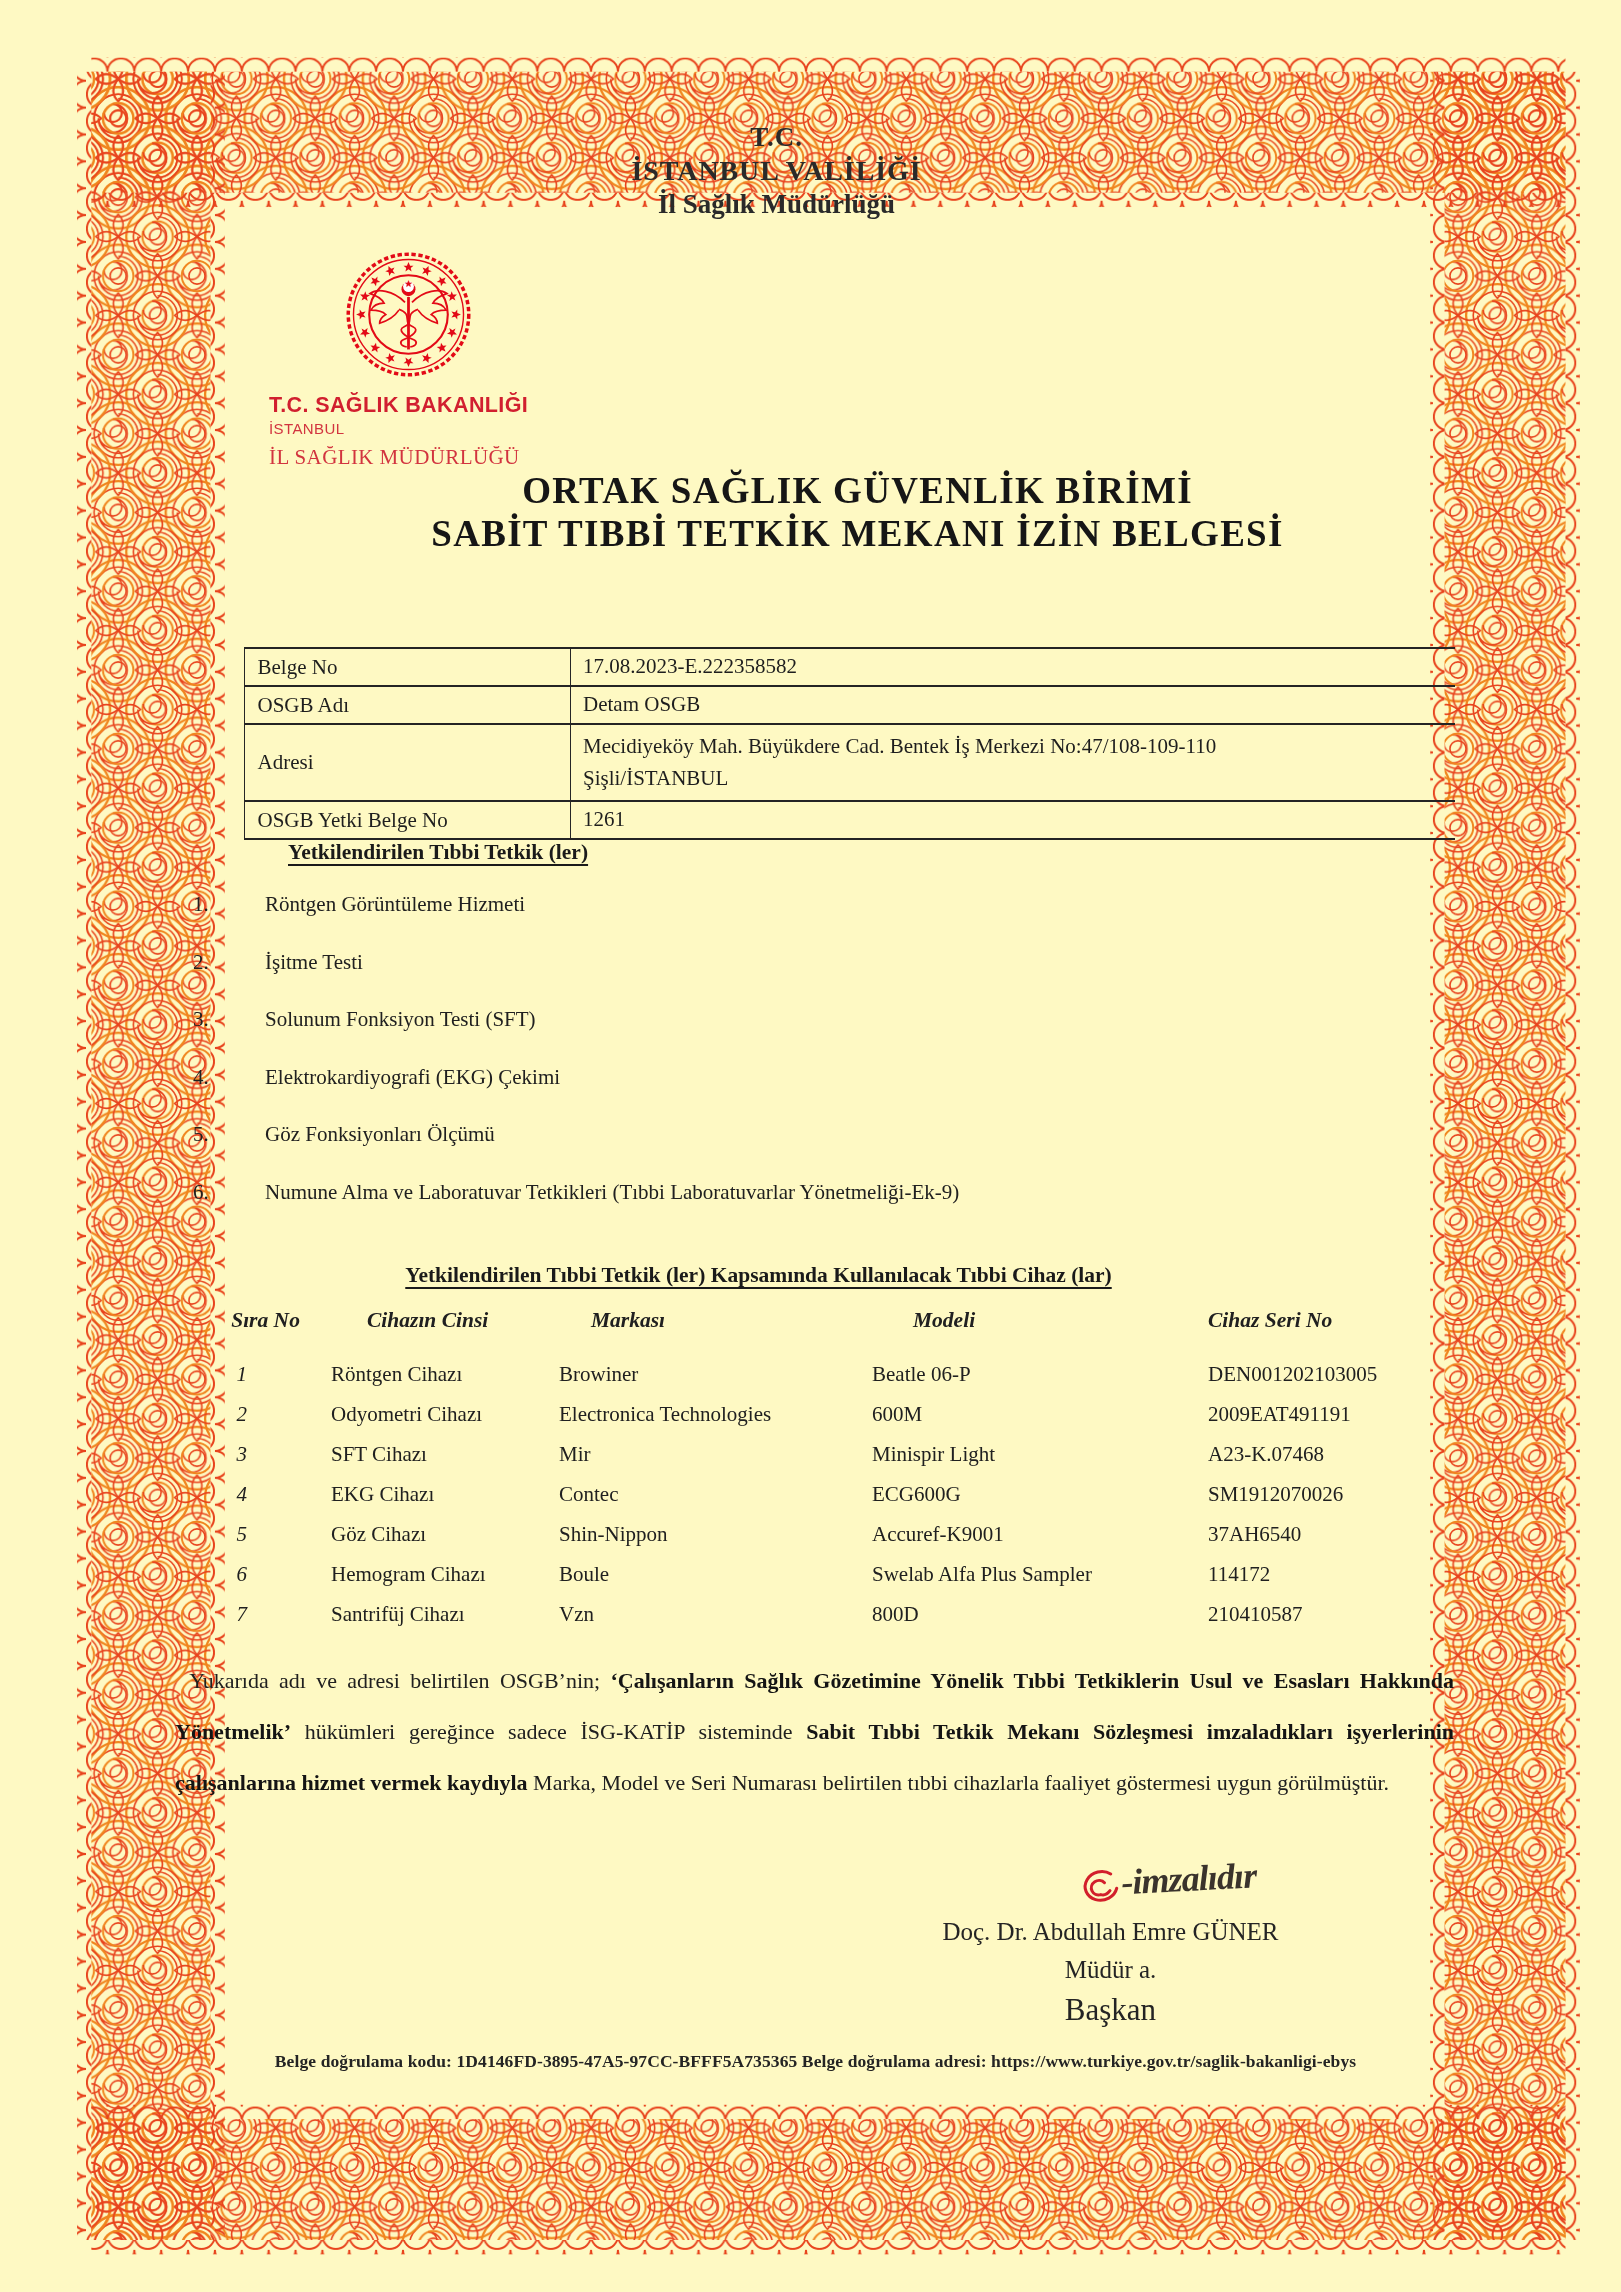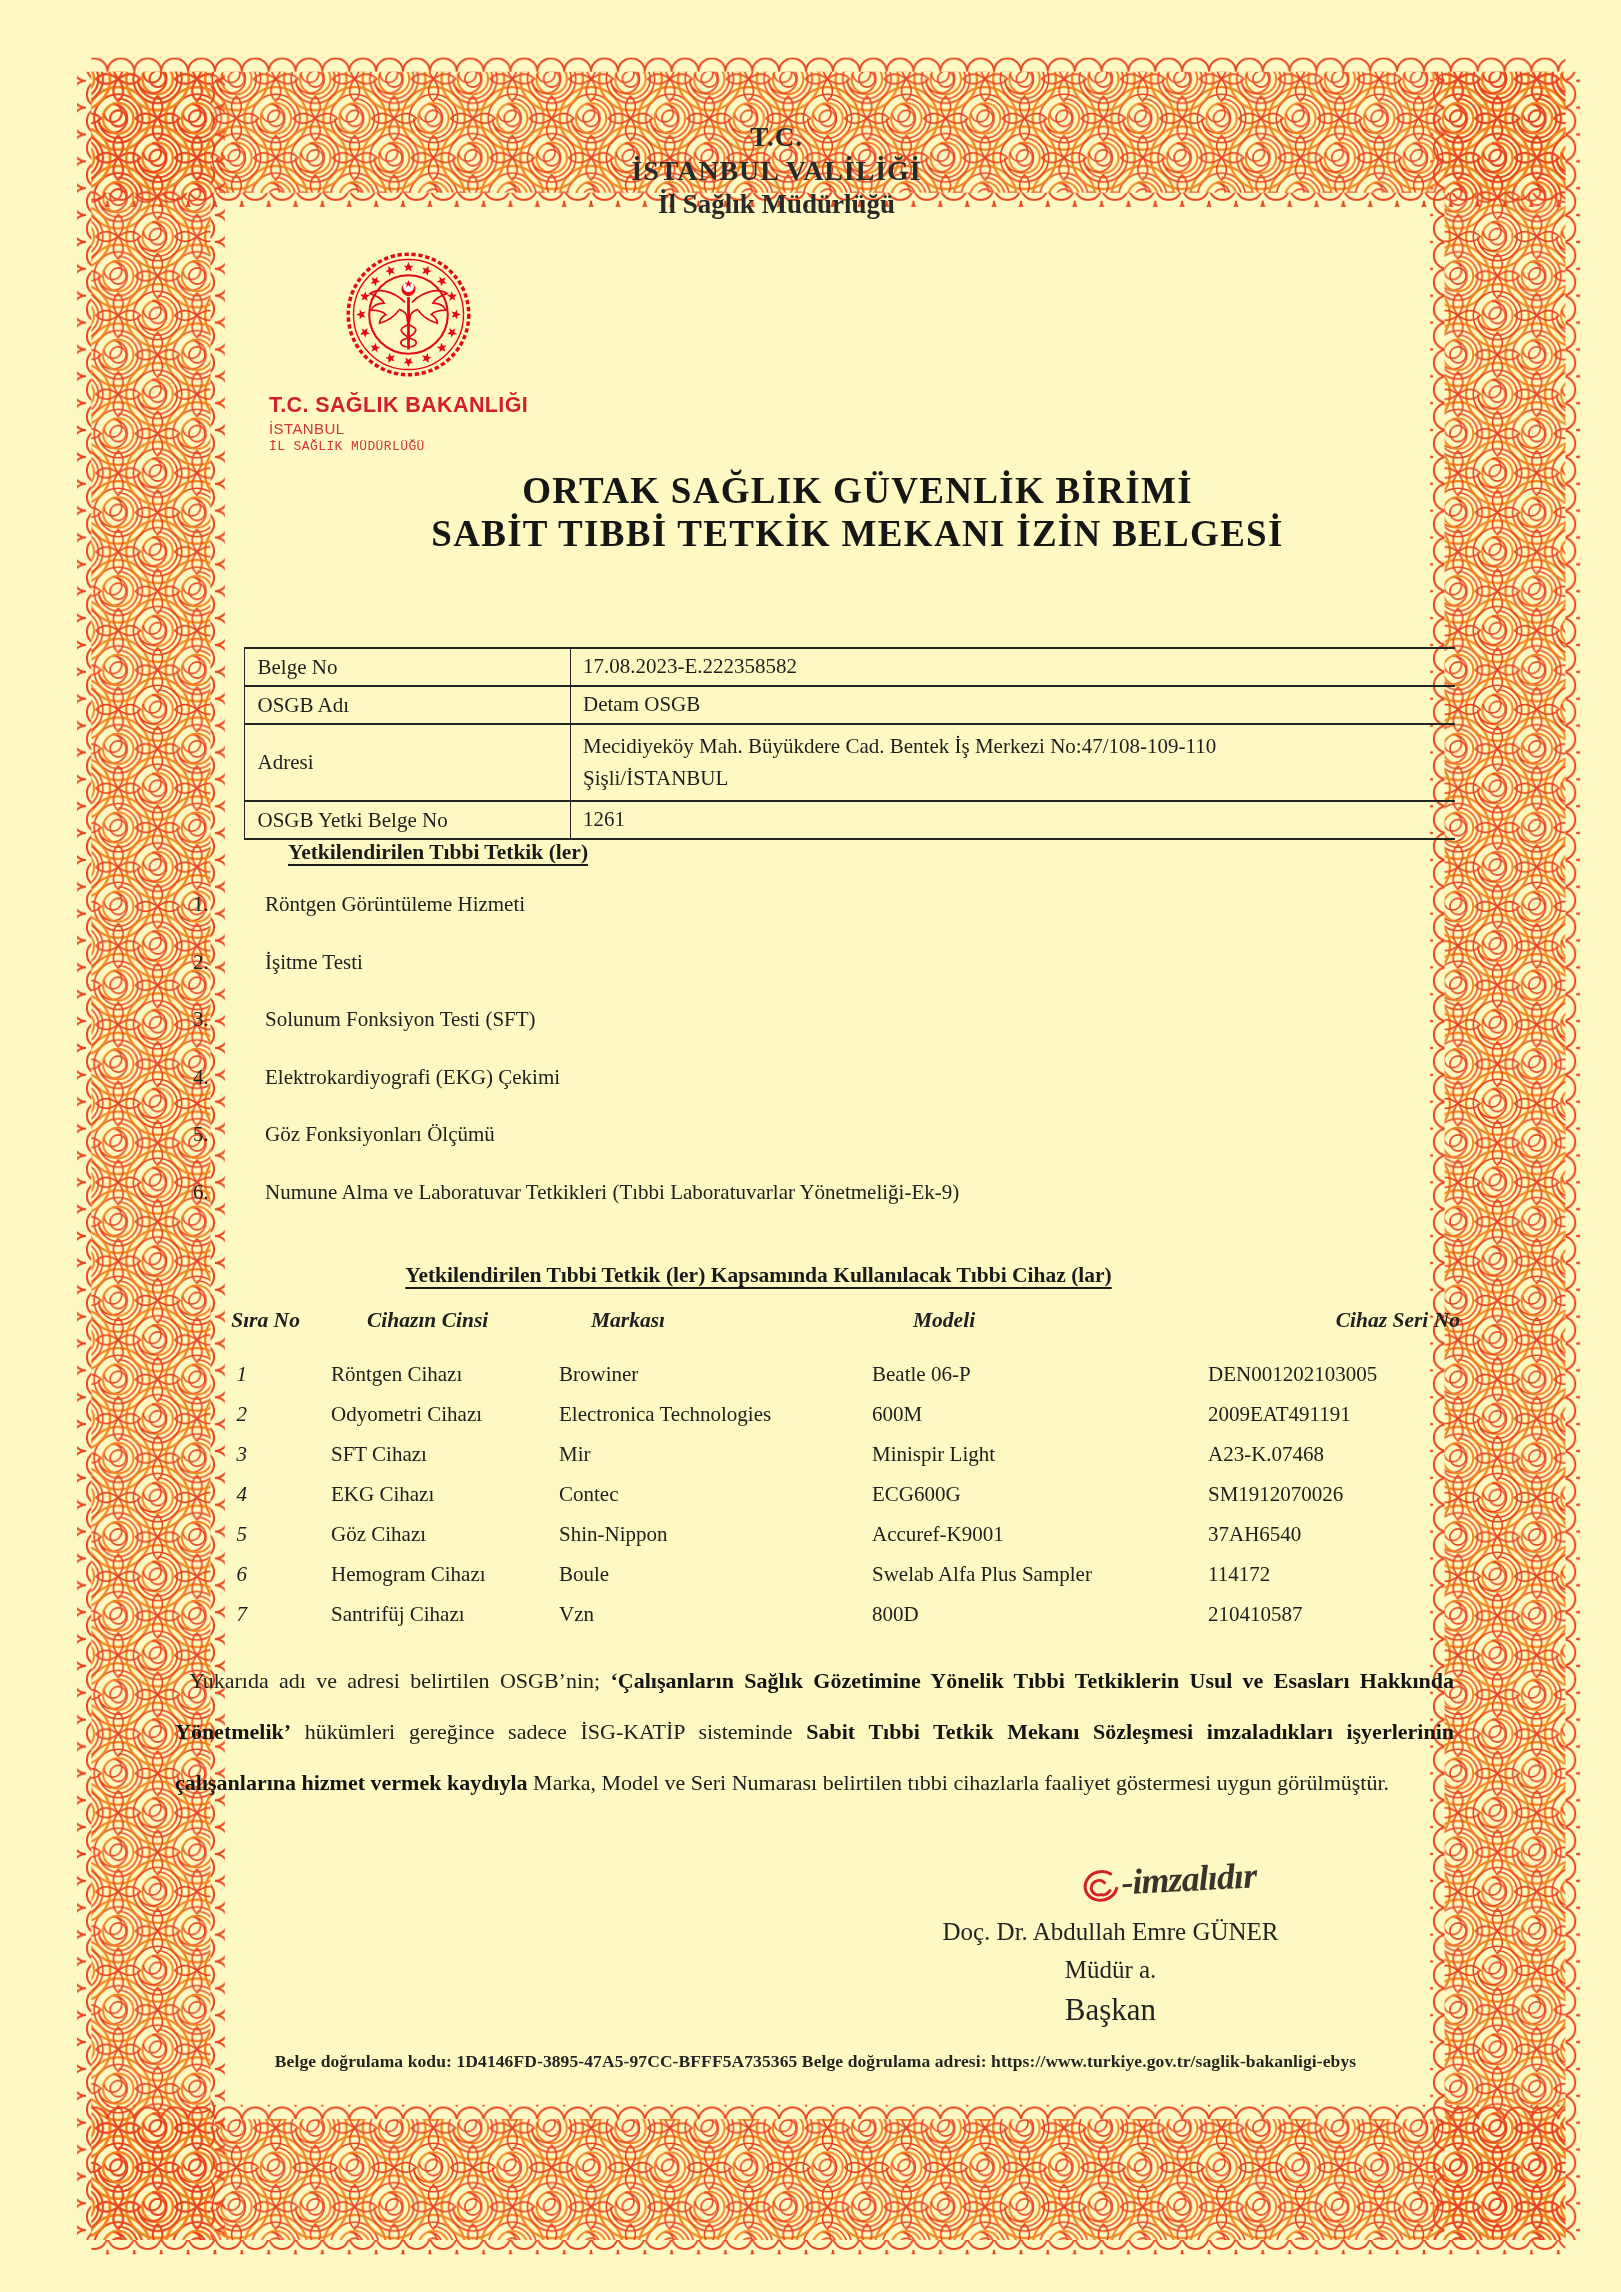--- a/index.html
+++ b/index.html
@@ -18,22 +18,22 @@
   .hdr .h-val{font-size:28px;letter-spacing:0.9px;margin-top:1.8px;}
   .hdr .h-mud{font-size:27px;margin-top:1.8px;}
 
   
   .logo-block{left:269px;top:249px;width:279px;text-align:left;}
   .logo-block svg{margin:0 auto;}
   .m-name{margin-top:12.5px;font-family:"Liberation Sans","DejaVu Sans",sans-serif;
           font-weight:bold;font-size:21.5px;color:#d11f2f;letter-spacing:0.4px;white-space:nowrap;}
   .m-city{margin-top:2.7px;font-family:"Liberation Sans","DejaVu Sans",sans-serif;
           font-size:15px;color:#d2343f;letter-spacing:0.4px;}
-  .m-unit{margin-top:2px;font-family:Liberation Mono, monospace;
-          font-size:13px;color:#d2343f;letter-spacing:0.4px;}
+  .m-unit{margin-top:8px;font-family:Liberation Serif, serif;
+          font-size:21px;color:#d2343f;letter-spacing:0.4px;}
 
   
   .title{top:469px;left:0;right:0;text-align:center;transform:translateX(47px);
          font-weight:bold;font-size:37px;letter-spacing:1.3px;color:#161616;line-height:43px;}
 
   
   table.info{left:244px;top:647px;width:1211px;border-collapse:collapse;table-layout:fixed;}
   table.info td{font-size:21px;vertical-align:middle;padding:1.8px 0 1.8px 12.5px;}
   table.info td.lbl{width:312px;border-left:1.8px solid #262626;border-right:1.8px solid #262626;}
   table.info td.val{white-space:pre-line;line-height:1.5;}
@@ -56,21 +56,21 @@
   .list .num{display:inline-block;width:72px;}
 
   
   .dev{left:224px;top:1308px;width:1236px;color:#202020;}
   .dev-head,.dev-row{display:grid;grid-template-columns:107px 228px 313px 336px 1fr;align-items:start;}
   .dev-head{font-style:italic;font-weight:bold;font-size:21.5px;height:54px;}
   .dev-head span:nth-child(1){padding-left:7.2px;}
   .dev-head span:nth-child(2){padding-left:36px;}
   .dev-head span:nth-child(3){padding-left:32px;}
   .dev-head span:nth-child(4){padding-left:41px;}
-  .dev-head span:nth-child(5){padding-left:0px;text-align:right;}
+  .dev-head span:nth-child(5){padding-left:0px;}
   .dev-row{font-size:21px;height:40px;}
   .dev-row .no{font-style:italic;padding-left:12.5px;}
 
   
   .para{left:175px;top:1655px;width:1279px;margin:0;font-size:22px;line-height:51px;
         text-align:justify;text-indent:14.3px;color:#202020;}
   .para b{color:#141414;}
 
   
   .sig-script{left:1075px;top:1859px;display:flex;align-items:flex-start;transform:rotate(-3deg);}

